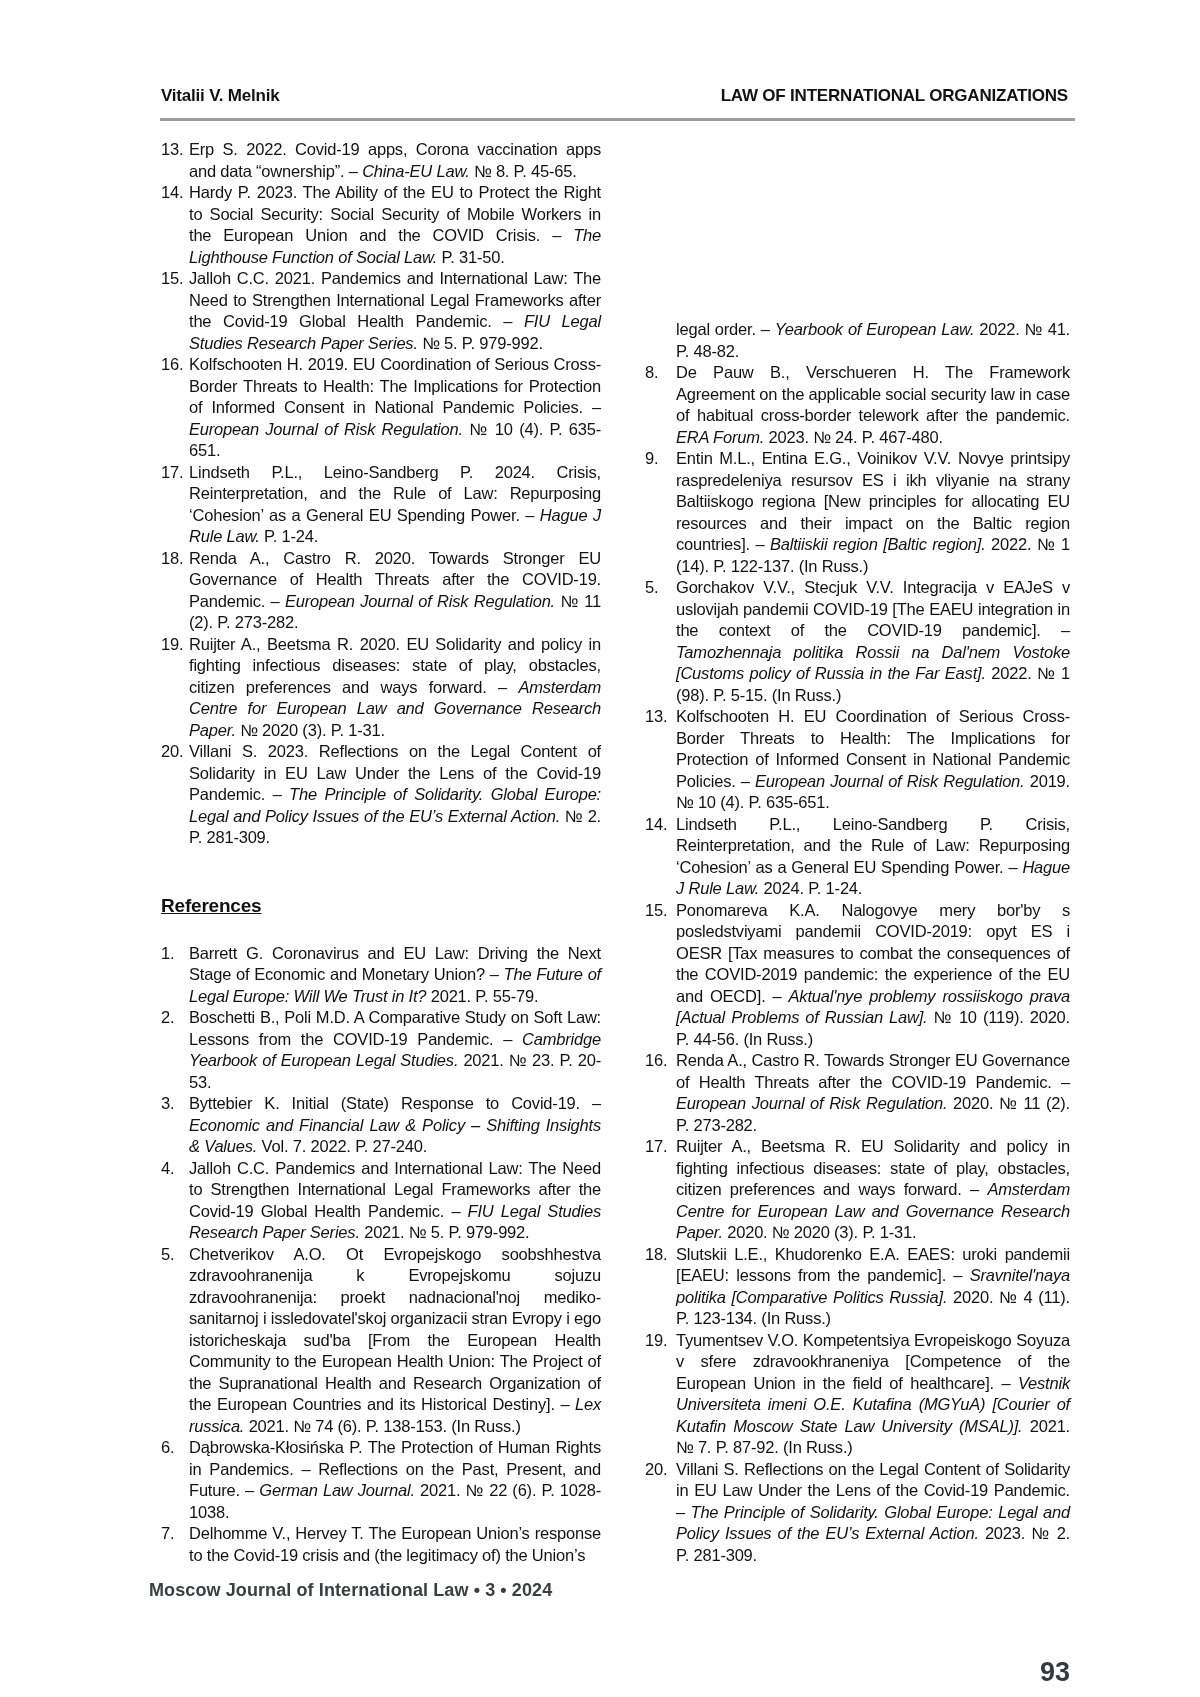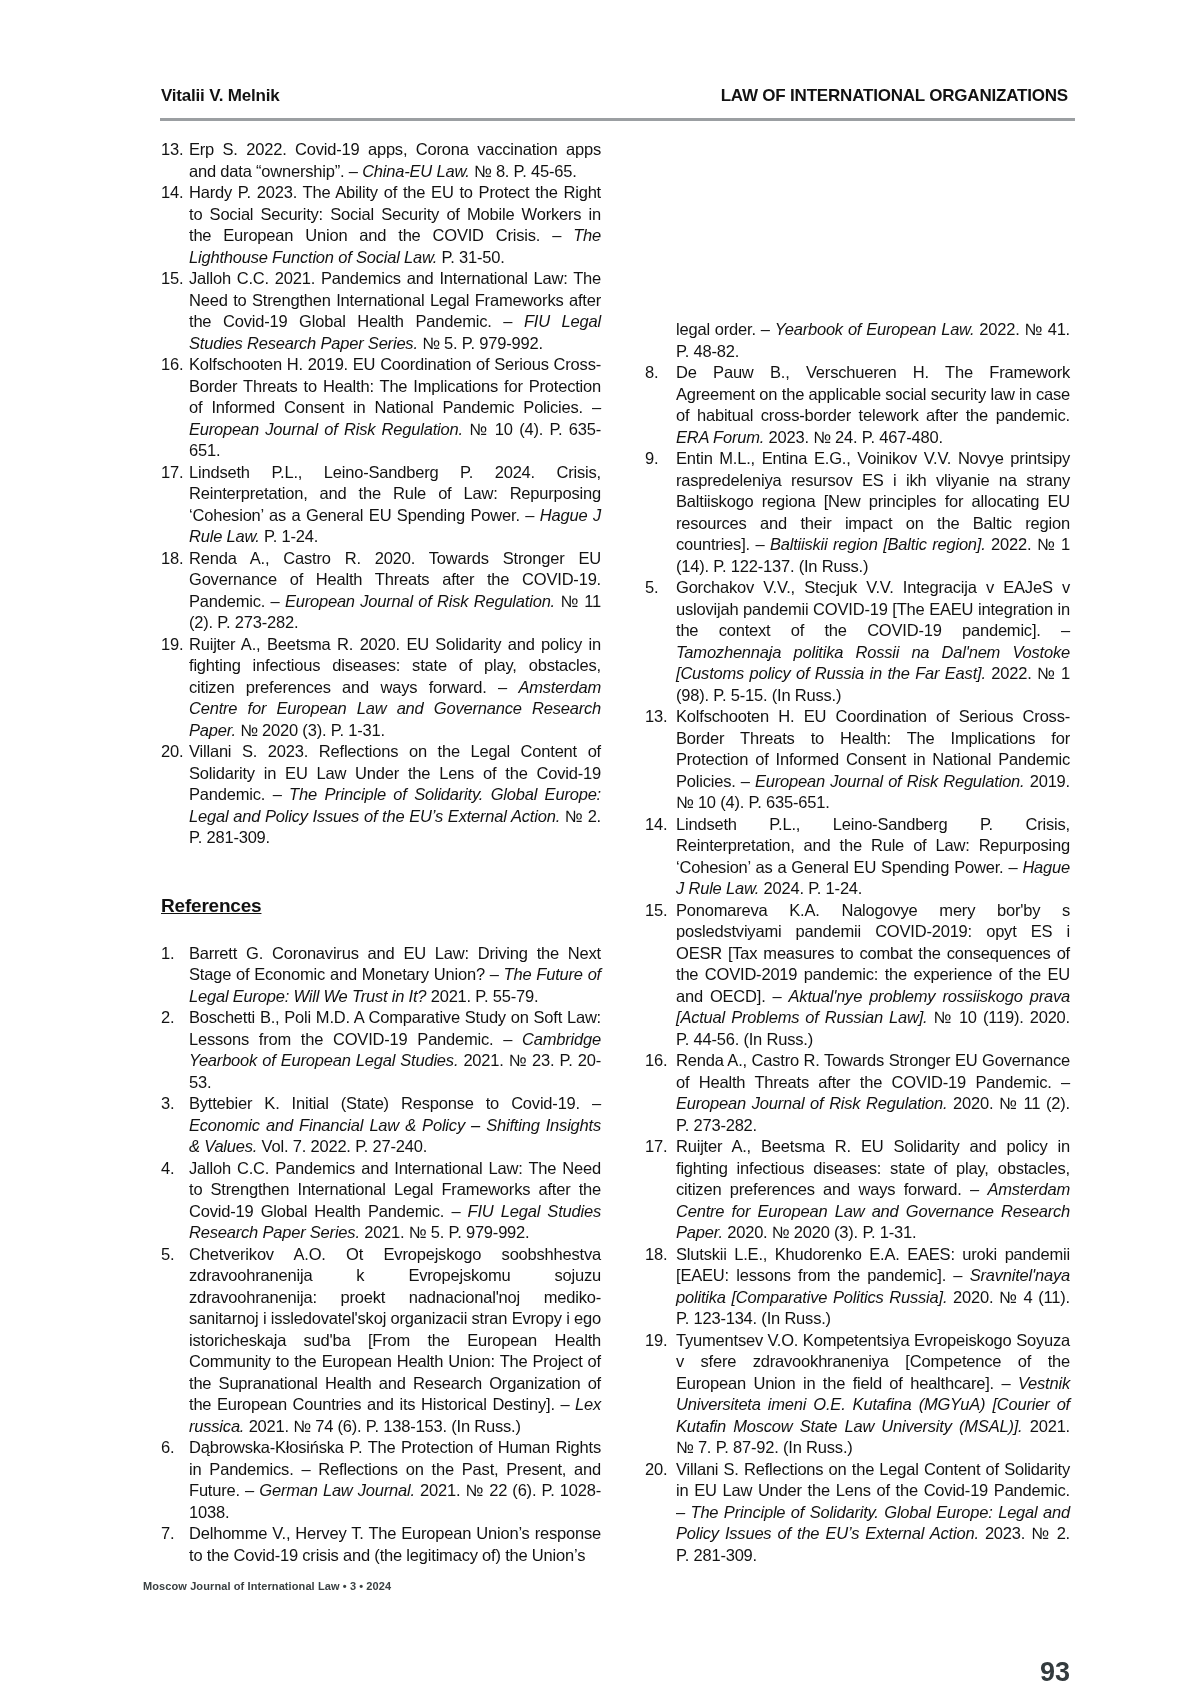--- a/index.html
+++ b/index.html
@@ -36,22 +36,22 @@
   .col-left  .ref { padding-left:28px; }
   .col-right .ref { padding-left:31px;margin-left:20px; }
   .ref .num { position:absolute; left:0; top:0; }
 
   .refs-heading {
     font-size:19px; font-weight:700; text-decoration:underline;
     margin:46px 0 26px 0; letter-spacing:-0.2px; color:#121212;
   }
 
   .footer-line {
-    position:absolute; left:143px; top:1580px;
-    font-size:11px; font-weight:700; color:#3a4042; letter-spacing:0.1px;
+    position:absolute; left:149px; top:1580px;
+    font-size:18px; font-weight:700; color:#3a4042; letter-spacing:0.1px;
   }
   .page-number {
     position:absolute; right:130px; top:1657px;
     font-size:27px; font-weight:700; color:#333b3e;
   }
 </style>
 </head>
 <body>
 
 <div class="page">

